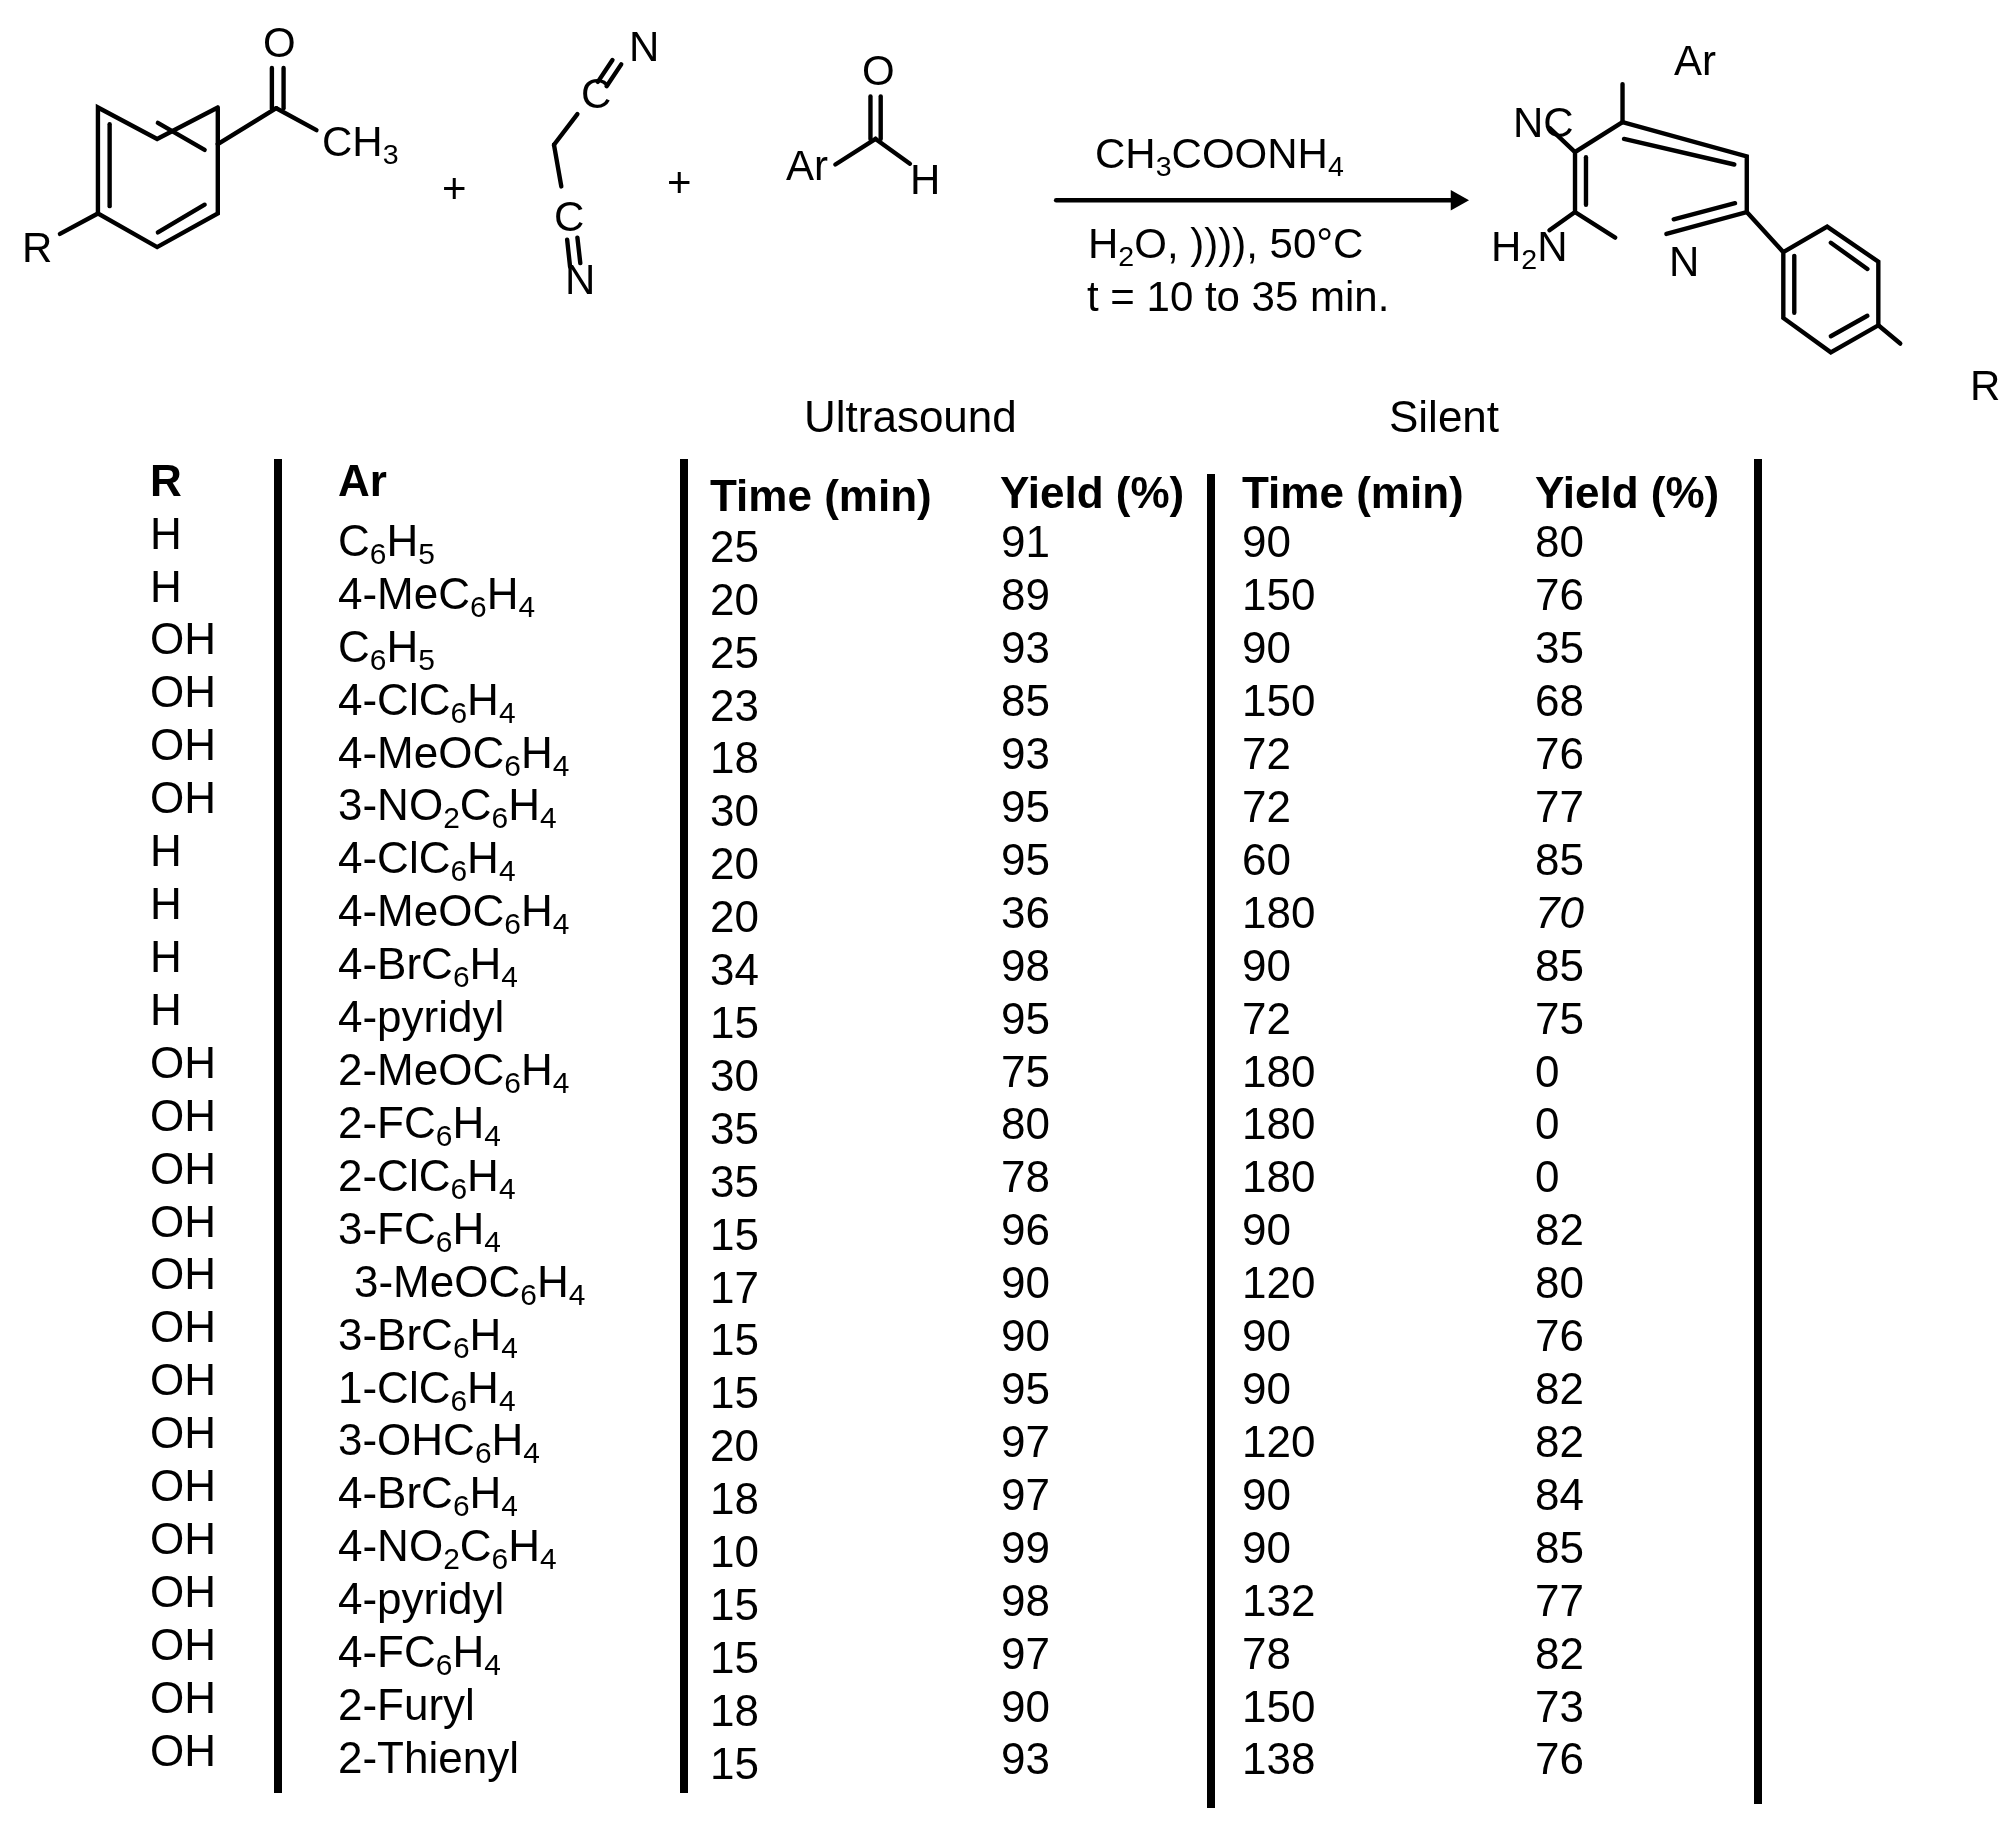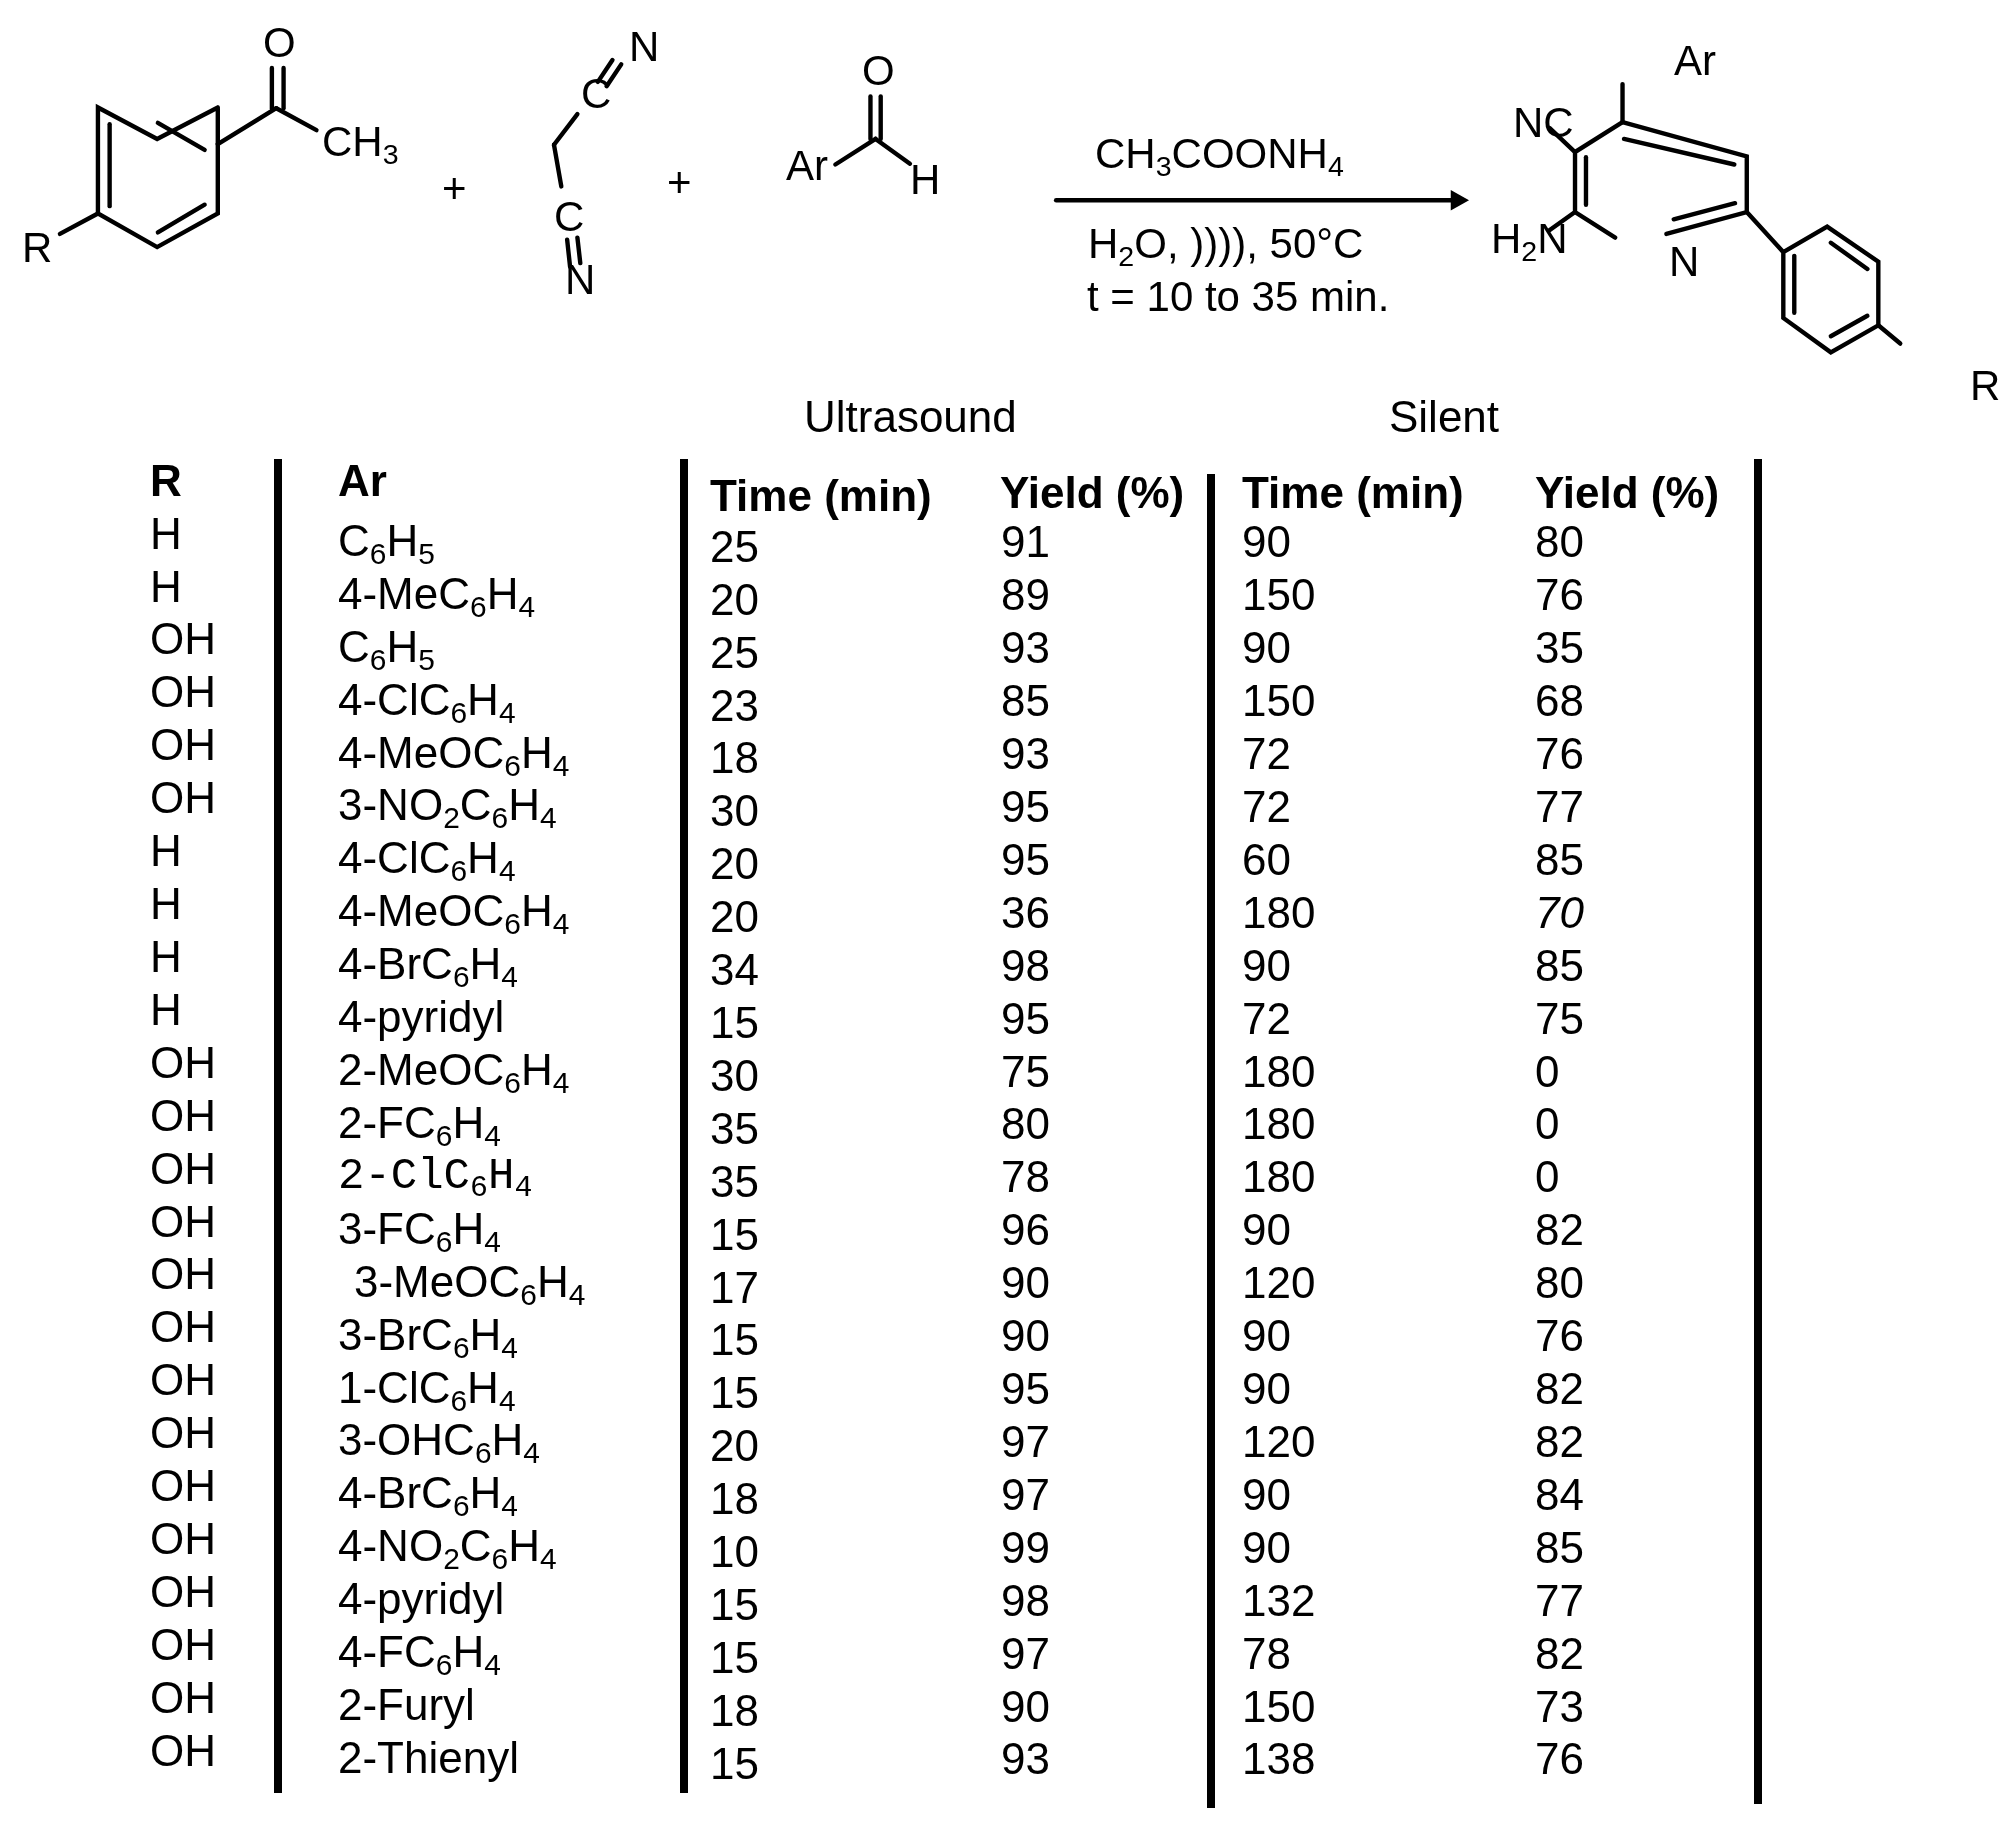--- a/index.html
+++ b/index.html
@@ -87,21 +87,21 @@
 <div class="abs label" style="left:862px;top:50px">O</div>
 <div class="abs label" style="left:786px;top:145px">Ar</div>
 <div class="abs label" style="left:910px;top:159px">H</div>
 
 <div class="abs label" style="left:1095px;top:133px"><span>CH</span><sub>3</sub><span>COONH</span><sub>4</sub></div>
 <div class="abs label" style="left:1088px;top:223px"><span>H</span><sub>2</sub><span>O, )))), 50°C</span></div>
 <div class="abs label" style="left:1087px;top:276px">t = 10 to 35 min.</div>
 
 <div class="abs label" style="left:1672px;top:40px;left:1674px">Ar</div>
 <div class="abs label" style="left:1513px;top:102px">NC</div>
-<div class="abs label" style="left:1491px;top:218px"><span>H</span><sub>2</sub><span>N</span></div>
+<div class="abs label" style="left:1491px;top:226px"><span>H</span><sub>2</sub><span>N</span></div>
 <div class="abs label" style="left:1669px;top:241px">N</div>
 <div class="abs label" style="left:1970px;top:365px">R</div>
 
 <div class="abs txt" style="left:804px;top:395px">Ultrasound</div>
 <div class="abs txt" style="left:1389px;top:395px">Silent</div>
 
 <div class="vline" style="left:274px;top:459px;height:1334px"></div>
 <div class="vline" style="left:680px;top:459px;height:1334px"></div>
 <div class="vline" style="left:1207px;top:474px;height:1334px"></div>
 <div class="vline" style="left:1754px;top:459px;height:1345px"></div>
@@ -180,21 +180,21 @@
     <div class="abs txt" style="left: 1001px; top: 1050px;">75</div>
     <div class="abs txt" style="left: 1242px; top: 1050px;">180</div>
     <div class="abs txt" style="left: 1535px; top: 1050px;">0</div>
     <div class="abs txt" style="left: 150px; top: 1094px;">OH</div>
     <div class="abs txt" style="left: 338px; top: 1101px;"><span>2-FC</span><sub>6</sub><span>H</span><sub>4</sub></div>
     <div class="abs txt" style="left: 710px; top: 1107px;">35</div>
     <div class="abs txt" style="left: 1001px; top: 1102px;">80</div>
     <div class="abs txt" style="left: 1242px; top: 1102px;">180</div>
     <div class="abs txt" style="left: 1535px; top: 1102px;">0</div>
     <div class="abs txt" style="left: 150px; top: 1147px;">OH</div>
-    <div class="abs txt" style="left: 338px; top: 1154px; font-family: Liberation Mono, monospace;"><span>2-ClC</span><sub>6</sub><span>H</span><sub>4</sub></div>
+    <div class="abs txt" style="left: 338px; top: 1154px;"><span>2-ClC</span><sub>6</sub><span>H</span><sub>4</sub></div>
     <div class="abs txt" style="left: 710px; top: 1160px;">35</div>
     <div class="abs txt" style="left: 1001px; top: 1155px;">78</div>
     <div class="abs txt" style="left: 1242px; top: 1155px;">180</div>
     <div class="abs txt" style="left: 1535px; top: 1155px;">0</div>
     <div class="abs txt" style="left: 150px; top: 1200px;">OH</div>
     <div class="abs txt" style="left: 338px; top: 1207px;"><span>3-FC</span><sub>6</sub><span>H</span><sub>4</sub></div>
     <div class="abs txt" style="left: 710px; top: 1213px;">15</div>
     <div class="abs txt" style="left: 1001px; top: 1208px;">96</div>
     <div class="abs txt" style="left: 1242px; top: 1208px;">90</div>
     <div class="abs txt" style="left: 1535px; top: 1208px;">82</div>

